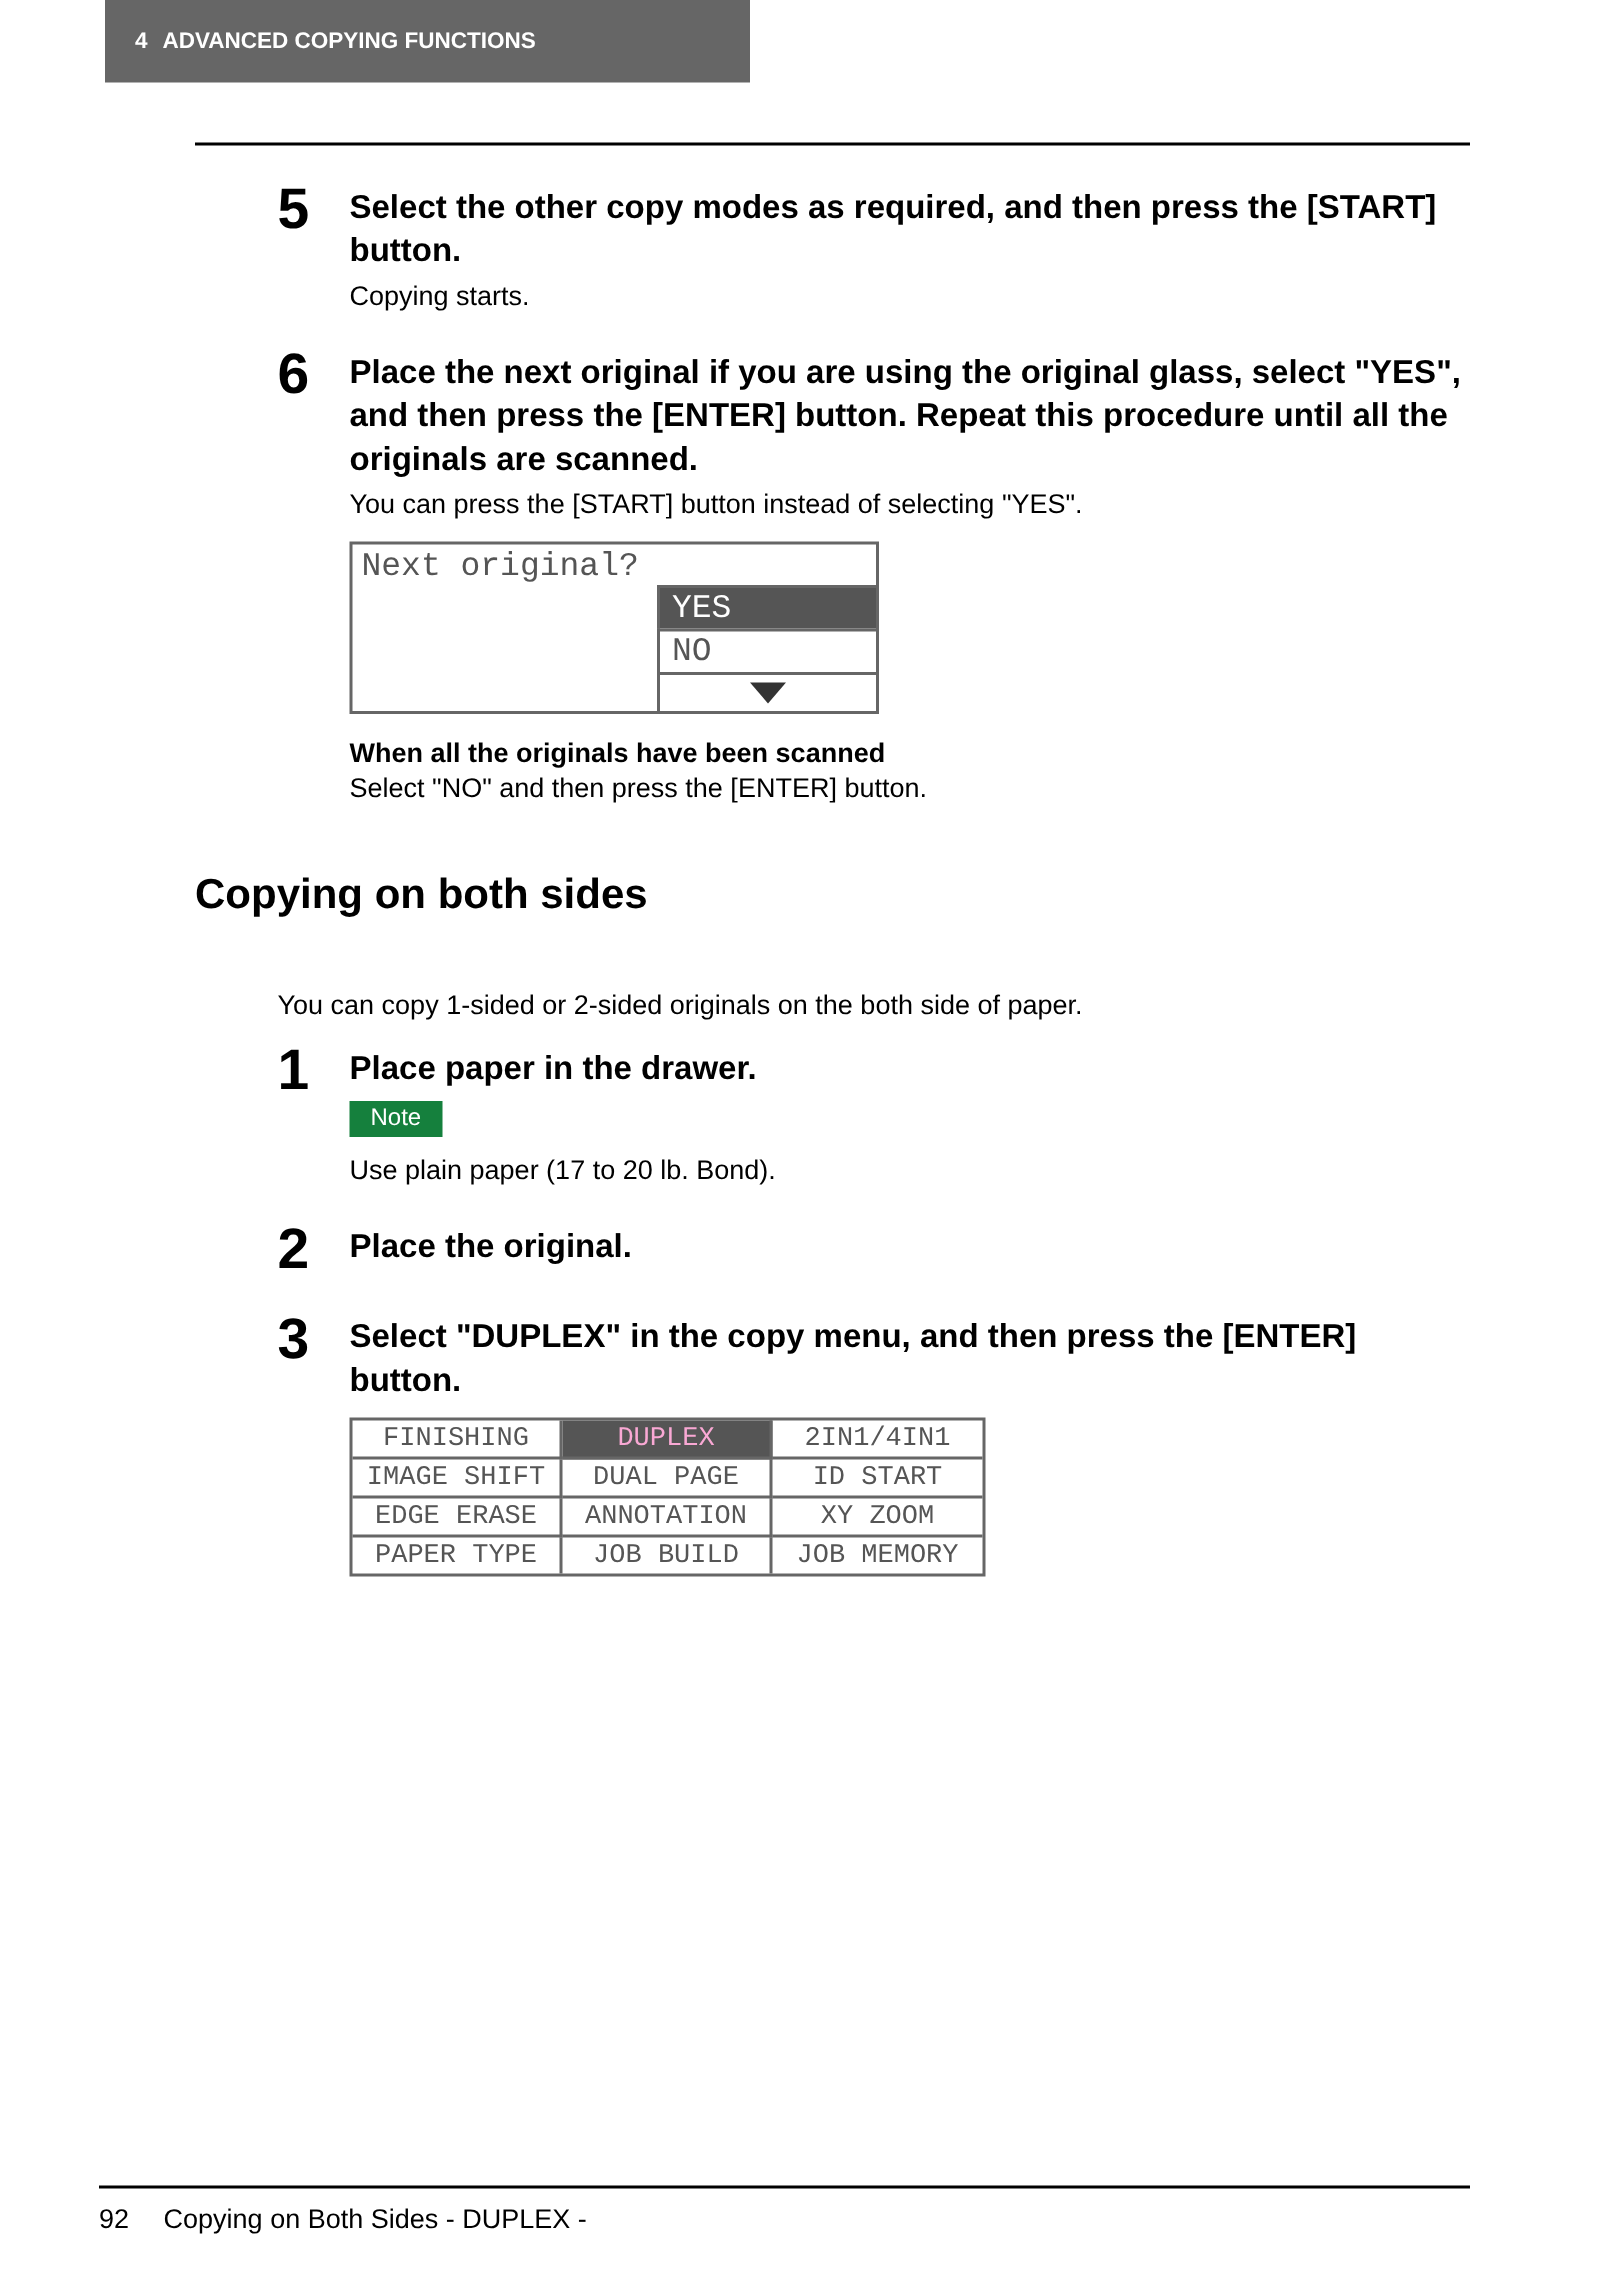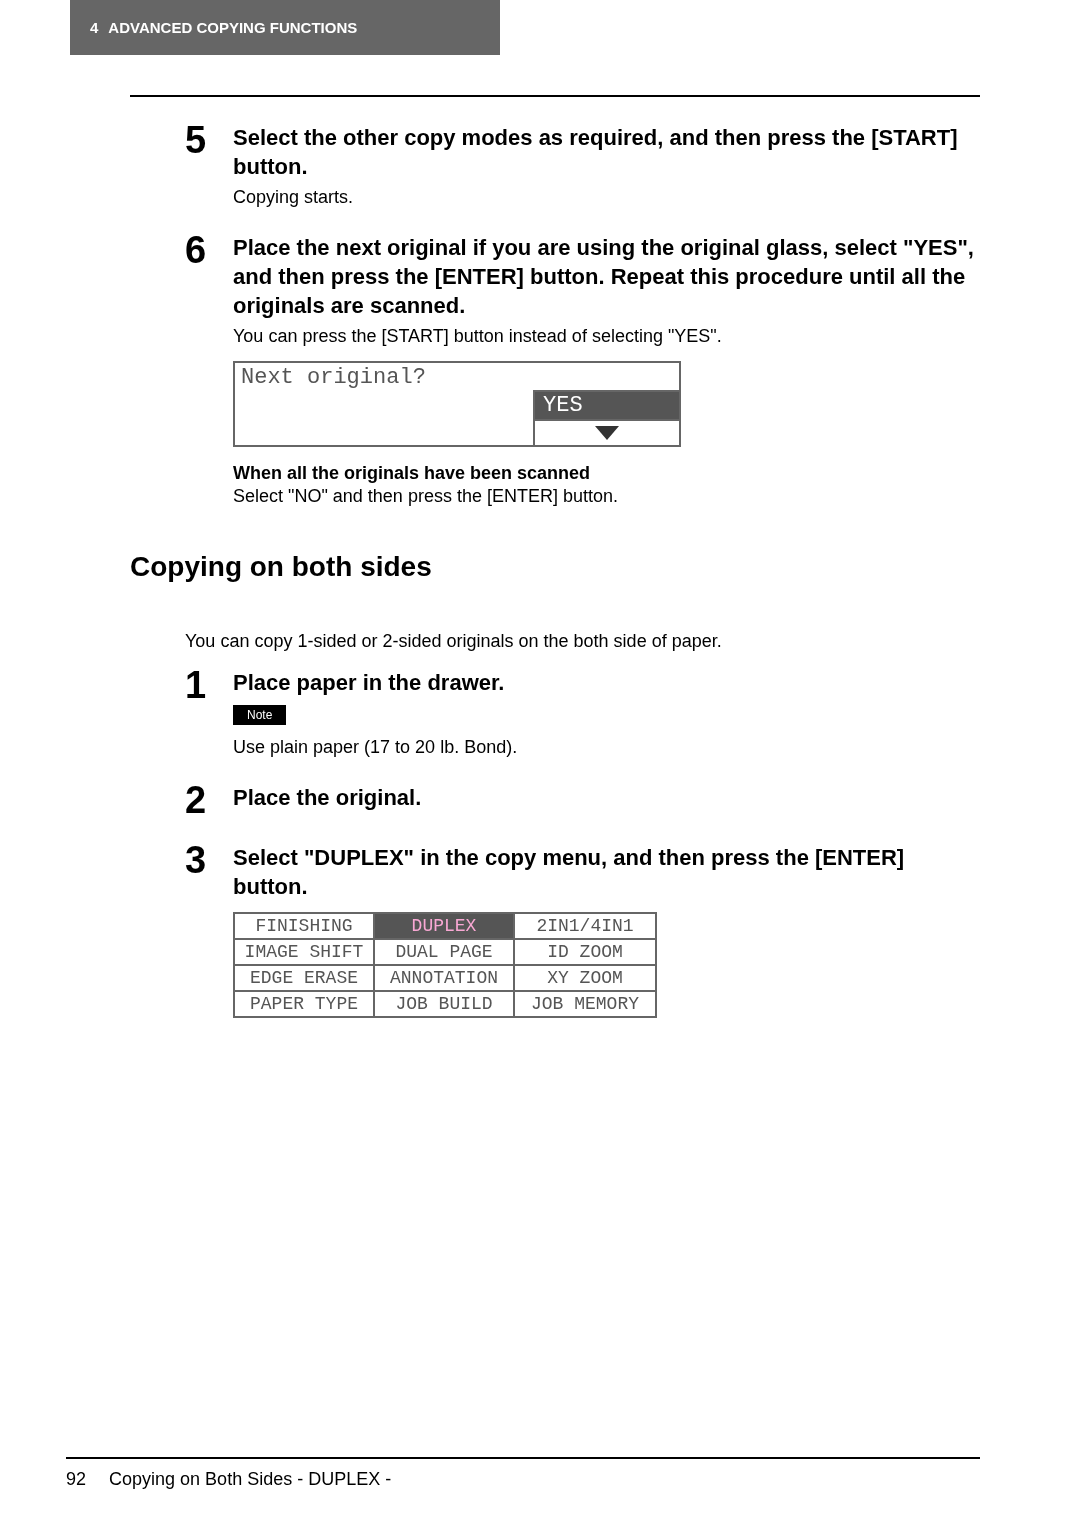--- a/index.html
+++ b/index.html
@@ -64,21 +64,21 @@
     font-size: 18px;
     margin-top: 4px;
     line-height: 1.35;
   }
   .display-wrap {
     margin-top: 12px;
     margin-left: 0;
   }
   .lcd1 {
     border: 2px solid #666;
-    width: 448px;
+    width: 353px;
     font-family: "Courier New", monospace;
     font-size: 22px;
     color: #555;
     display: flex;
     flex-direction: column;
   }
   .lcd1-top {
     padding: 2px 6px 0 6px;
   }
   .lcd1-row {
@@ -135,23 +135,23 @@
     margin-bottom: 12px;
   }
   .section-intro {
     font-size: 18px;
     margin-left: 55px;
     margin-bottom: 14px;
     margin-top: 48px;
   }
   .note-box {
     display: inline-block;
-    background: #000000;
+    background: #15803d;
     color: #fff;
-    font-size: 12px;
+    font-size: 16px;
     padding: 3px 14px;
     margin-top: 8px;
   }
   .menu-grid {
     display: grid;
     grid-template-columns: repeat(3, 140px);
     border: 2px solid #666;
     font-family: "Courier New", monospace;
     font-size: 18px;
     color: #555;
@@ -211,20 +211,24 @@
 
       <div class="display-wrap">
         <div class="lcd1">
           <div class="lcd1-top">Next original?</div>
           <div class="lcd1-row">
             <div class="lcd1-row-left"></div>
             <div class="opt-cell selected">YES</div>
           </div>
           <div class="lcd1-row">
             <div class="lcd1-row-left"></div>
+            <div class="opt-cell">NO</div>
+          </div>
+          <div class="lcd1-row">
+            <div class="lcd1-row-left"></div>
             <div class="arrow-cell">
               <span class="down-tri"></span>
             </div>
           </div>
         </div>
       </div>
 
       <div class="sub-bold">When all the originals have been scanned</div>
       <div class="sub-text">Select "NO" and then press the [ENTER] button.</div>
     </div>
@@ -253,21 +257,21 @@
     <div class="step-num">3</div>
     <div class="step-body">
       <div class="step-title">Select "DUPLEX" in the copy menu, and then press the [ENTER] button.</div>
 
       <div id="menu-grid" class="menu-grid">
           <div class="menu-cell">FINISHING</div>
           <div class="menu-cell selected">DUPLEX</div>
           <div class="menu-cell">2IN1/4IN1</div>
           <div class="menu-cell">IMAGE SHIFT</div>
           <div class="menu-cell">DUAL PAGE</div>
-          <div class="menu-cell">ID ZOOM</div>
+          <div class="menu-cell">ID START</div>
           <div class="menu-cell">EDGE ERASE</div>
           <div class="menu-cell">ANNOTATION</div>
           <div class="menu-cell">XY ZOOM</div>
           <div class="menu-cell">PAPER TYPE</div>
           <div class="menu-cell">JOB BUILD</div>
           <div class="menu-cell">JOB MEMORY</div>
         </div>
     </div>
   </div>
 

